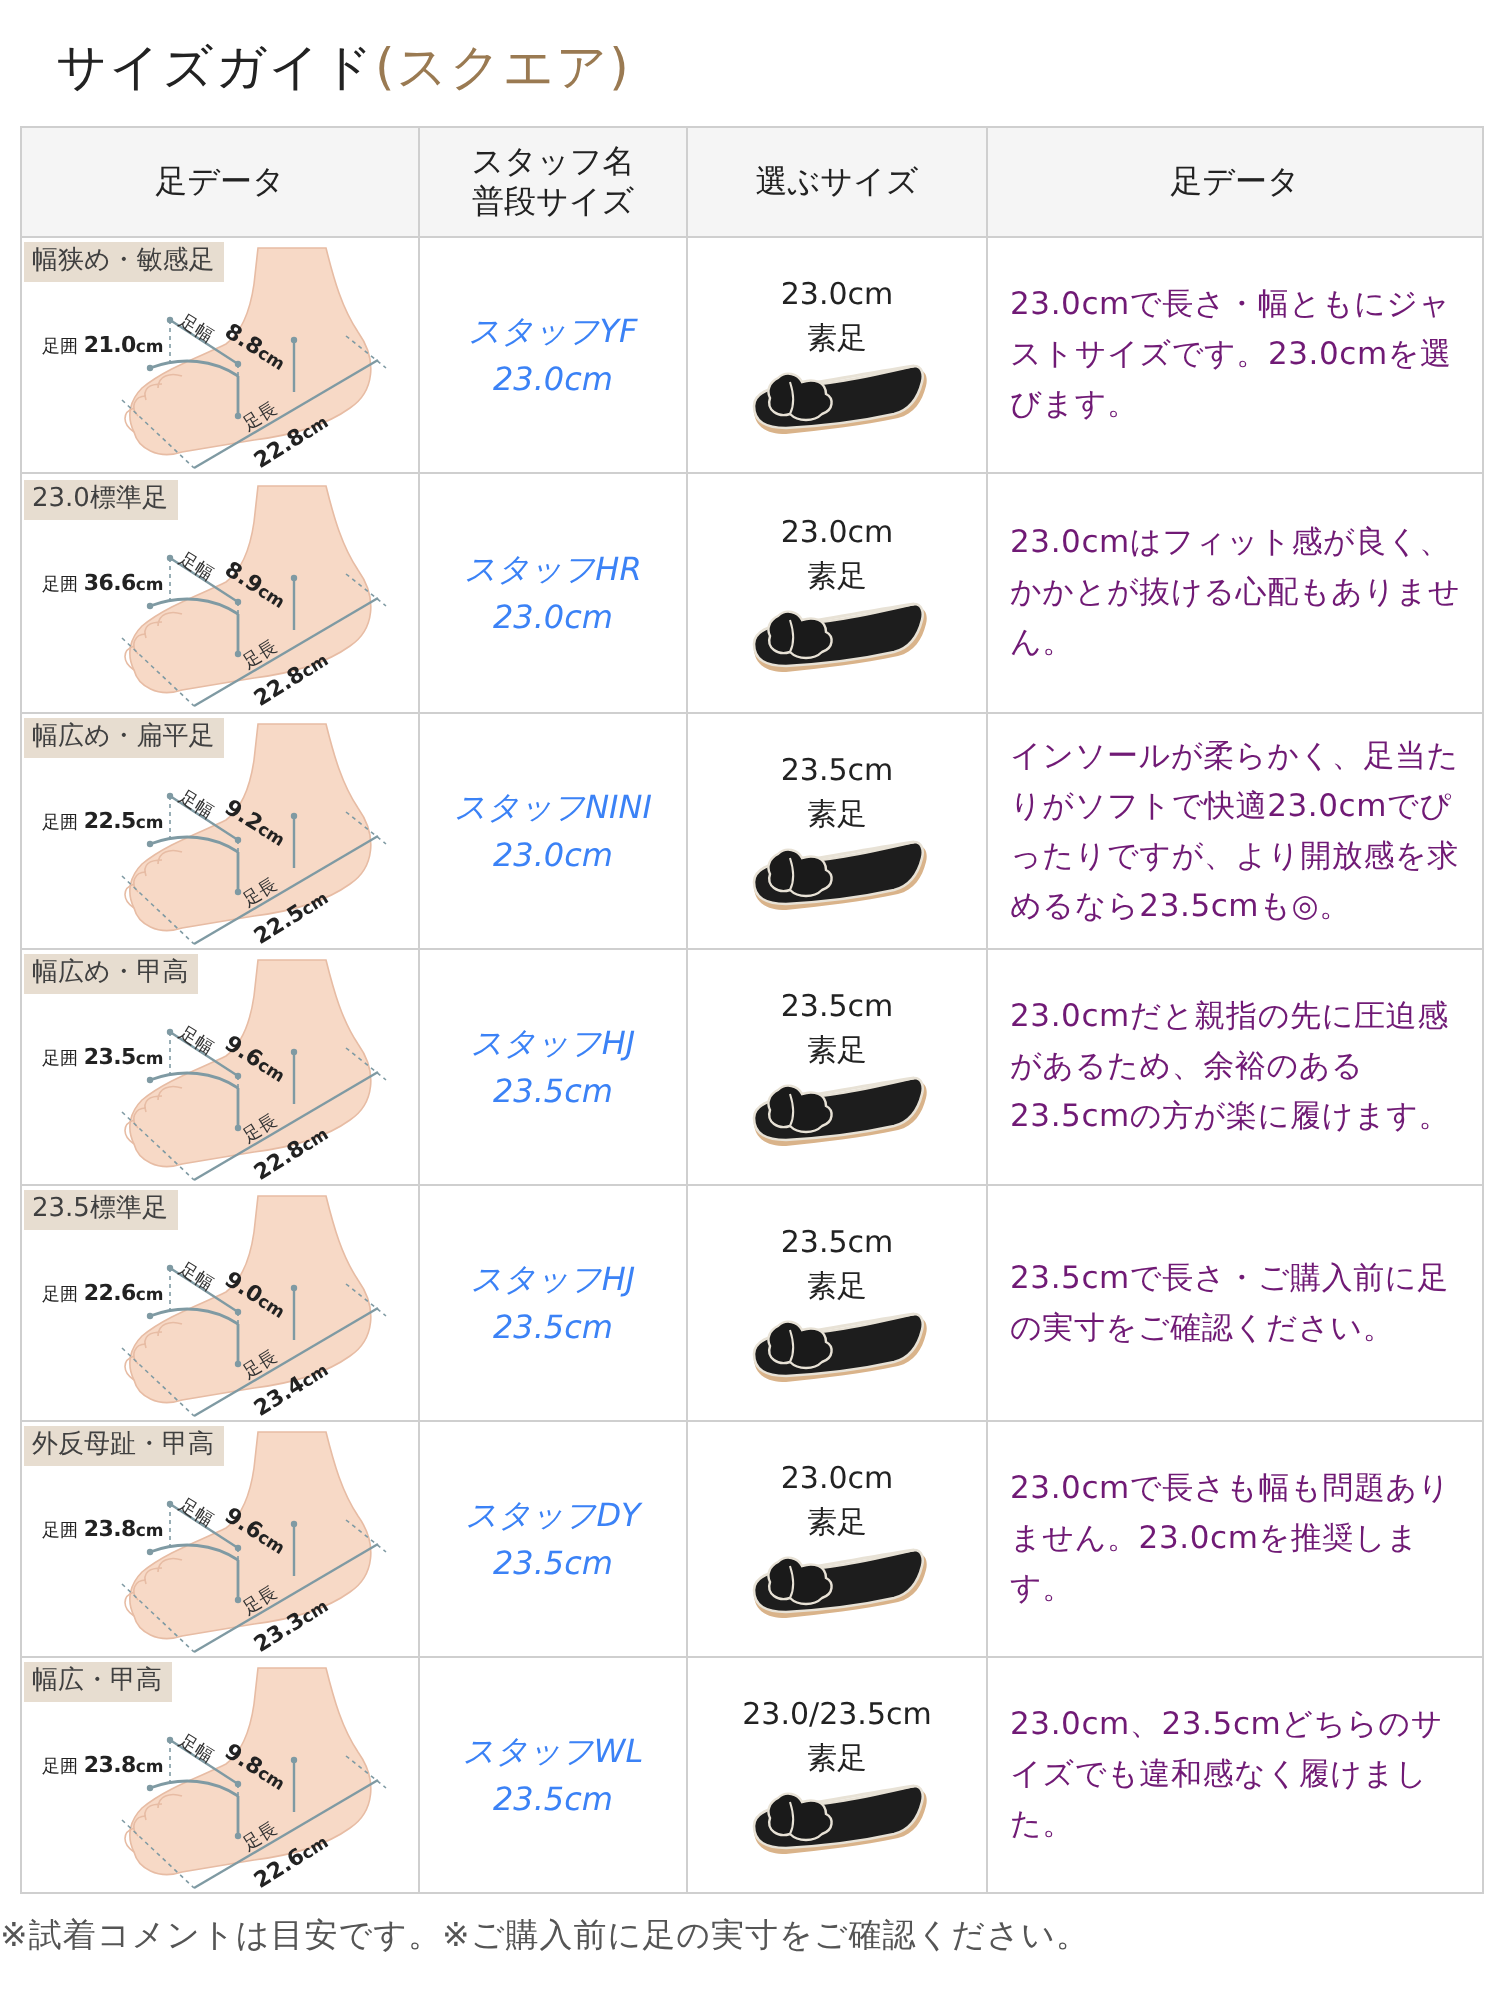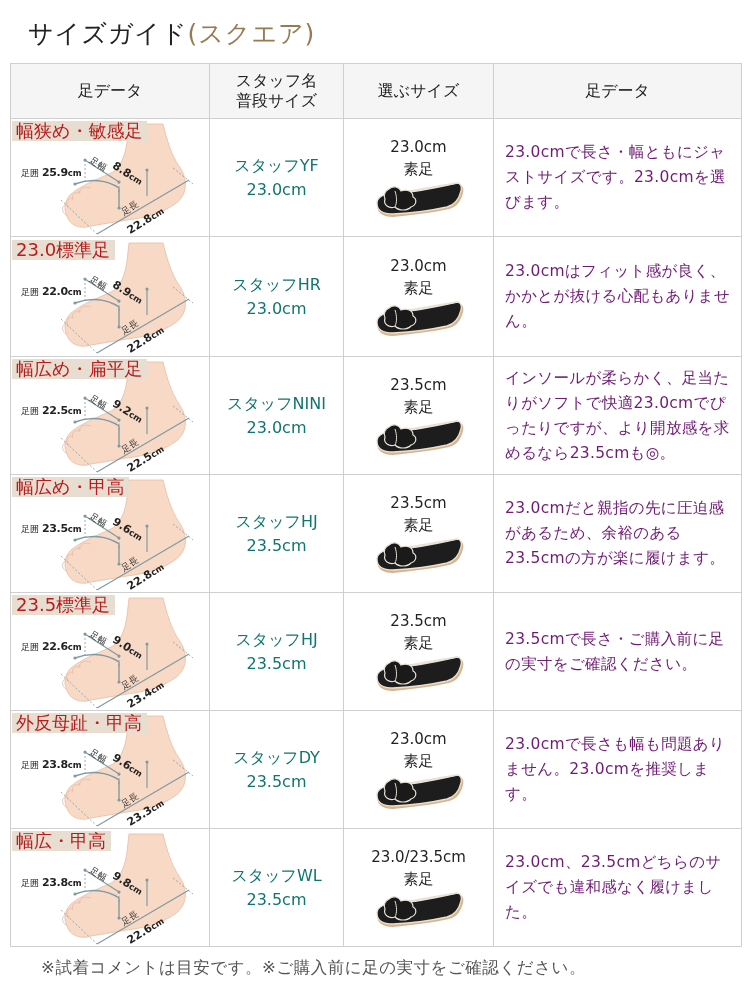--- a/index.html
+++ b/index.html
@@ -27,21 +27,21 @@
   .col-foot { width: 199px; }
   .col-staff { width: 134px; }
   .col-size { width: 150px; }
   .col-comment { width: 248px; }
 
   
   .foot-cell { position: relative; padding: 0 !important; overflow: hidden; }
   .foot-wrap { position: relative; width: 197px; height: 116px; }
   .foot-badge {
     position: absolute; left: 1px; top: 1px; background: #e7ddd0;
-    font-size: 18px; color: #b91c1c; padding: 2px 5px 2px 4px; line-height: 16px; z-index: 3;
+    font-size: 13px; color: #404040; padding: 2px 5px 2px 4px; line-height: 16px; z-index: 3;
   }
   .girth {
     position: absolute; left: 10px; top: 46px; font-size: 9px; color: #222; z-index: 3;
     white-space: nowrap;
   }
   .girth b { font-weight: bold; font-size: 11px; letter-spacing: -0.3px; }
   .girth small { font-size: 8.5px; font-weight: bold; }
   .foot-svg { position: absolute; left: 0; top: 0; z-index: 1; }
   .width-label {
     position: absolute; left: 78px; top: 38px; transform: rotate(32deg);
@@ -55,35 +55,35 @@
     position: absolute; left: 110px; top: 82px; transform: rotate(-32deg);
     font-size: 9px; color: #333; z-index: 3; white-space: nowrap;
   }
   .length-val {
     position: absolute; left: 114px; top: 94px; transform: rotate(-32deg);
     font-size: 11px; font-weight: bold; color: #222; z-index: 3; white-space: nowrap;
   }
   .length-val small, .width-val small { font-size: 8.5px; }
 
   
-  .staff-cell { text-align: center; font-size: 16px; line-height: 24px; color: #0f766e; }
+  .staff-cell { text-align: center; font-size: 16px; line-height: 24px; color: #3b82f6; font-style: italic; }
   .staff-cell div { display: block; }
 
   
   .size-cell { text-align: center; font-size: 15px; line-height: 22px; color: #222; }
   .size-cell .shoe { display: block; margin: 1px auto 0; }
 
   
   .comment-cell {
     font-size: 15.5px; line-height: 25px; color: #701a75; padding: 0 8px 0 11px;
     letter-spacing: 0.3px; text-align: left;
   }
 
   .footer-note {
-    position: absolute; left: 0; top: 957px; width: 627px; text-align: center;
+    position: absolute; left: 0; top: 957px; width: 627px; 
     font-size: 16.5px; color: #555; letter-spacing: 0.5px;
   }
 </style>
 </head>
 <body>
 
 <div class="title">
   <span>サイズガイド</span><span class="accent">(スクエア)</span>
 </div>
 
@@ -121,21 +121,21 @@
           <line x1="86" y1="114" x2="178" y2="60" stroke="#7f9aa3" stroke-width="1.2"></line>
           <line x1="50" y1="80" x2="86" y2="114" stroke="#7f9aa3" stroke-width="0.8" stroke-dasharray="2,2"></line>
           <line x1="162" y1="48" x2="182" y2="64" stroke="#7f9aa3" stroke-width="0.8" stroke-dasharray="2,2"></line>
           <circle cx="74" cy="40" r="1.6" fill="#7f9aa3"></circle>
           <circle cx="108" cy="62" r="1.6" fill="#7f9aa3"></circle>
           <circle cx="136" cy="50" r="1.6" fill="#7f9aa3"></circle>
           <circle cx="64" cy="64" r="1.6" fill="#7f9aa3"></circle>
           <circle cx="108" cy="88" r="1.6" fill="#7f9aa3"></circle>
         </svg>
         <div class="foot-badge">幅狭め・敏感足</div>
-        <div class="girth"><span>足囲</span> <b>25.9</b><small>cm</small></div>
+        <div class="girth"><span>足囲</span> <b>21.0</b><small>cm</small></div>
         <div class="width-label">足幅</div>
         <div class="width-val"><span>8.8</span><small>cm</small></div>
         <div class="length-label">足長</div>
         <div class="length-val"><span>22.8</span><small>cm</small></div>
       </div>
     </td>
     <td class="staff-cell">
       <div>スタッフYF</div>
       <div>23.0cm</div>
     </td>
@@ -168,21 +168,21 @@
           <line x1="86" y1="114" x2="178" y2="60" stroke="#7f9aa3" stroke-width="1.2"></line>
           <line x1="50" y1="80" x2="86" y2="114" stroke="#7f9aa3" stroke-width="0.8" stroke-dasharray="2,2"></line>
           <line x1="162" y1="48" x2="182" y2="64" stroke="#7f9aa3" stroke-width="0.8" stroke-dasharray="2,2"></line>
           <circle cx="74" cy="40" r="1.6" fill="#7f9aa3"></circle>
           <circle cx="108" cy="62" r="1.6" fill="#7f9aa3"></circle>
           <circle cx="136" cy="50" r="1.6" fill="#7f9aa3"></circle>
           <circle cx="64" cy="64" r="1.6" fill="#7f9aa3"></circle>
           <circle cx="108" cy="88" r="1.6" fill="#7f9aa3"></circle>
         </svg>
         <div class="foot-badge">23.0標準足</div>
-        <div class="girth"><span>足囲</span> <b>22.0</b><small>cm</small></div>
+        <div class="girth"><span>足囲</span> <b>36.6</b><small>cm</small></div>
         <div class="width-label">足幅</div>
         <div class="width-val"><span>8.9</span><small>cm</small></div>
         <div class="length-label">足長</div>
         <div class="length-val"><span>22.8</span><small>cm</small></div>
       </div>
     </td>
     <td class="staff-cell">
       <div>スタッフHR</div>
       <div>23.0cm</div>
     </td>

